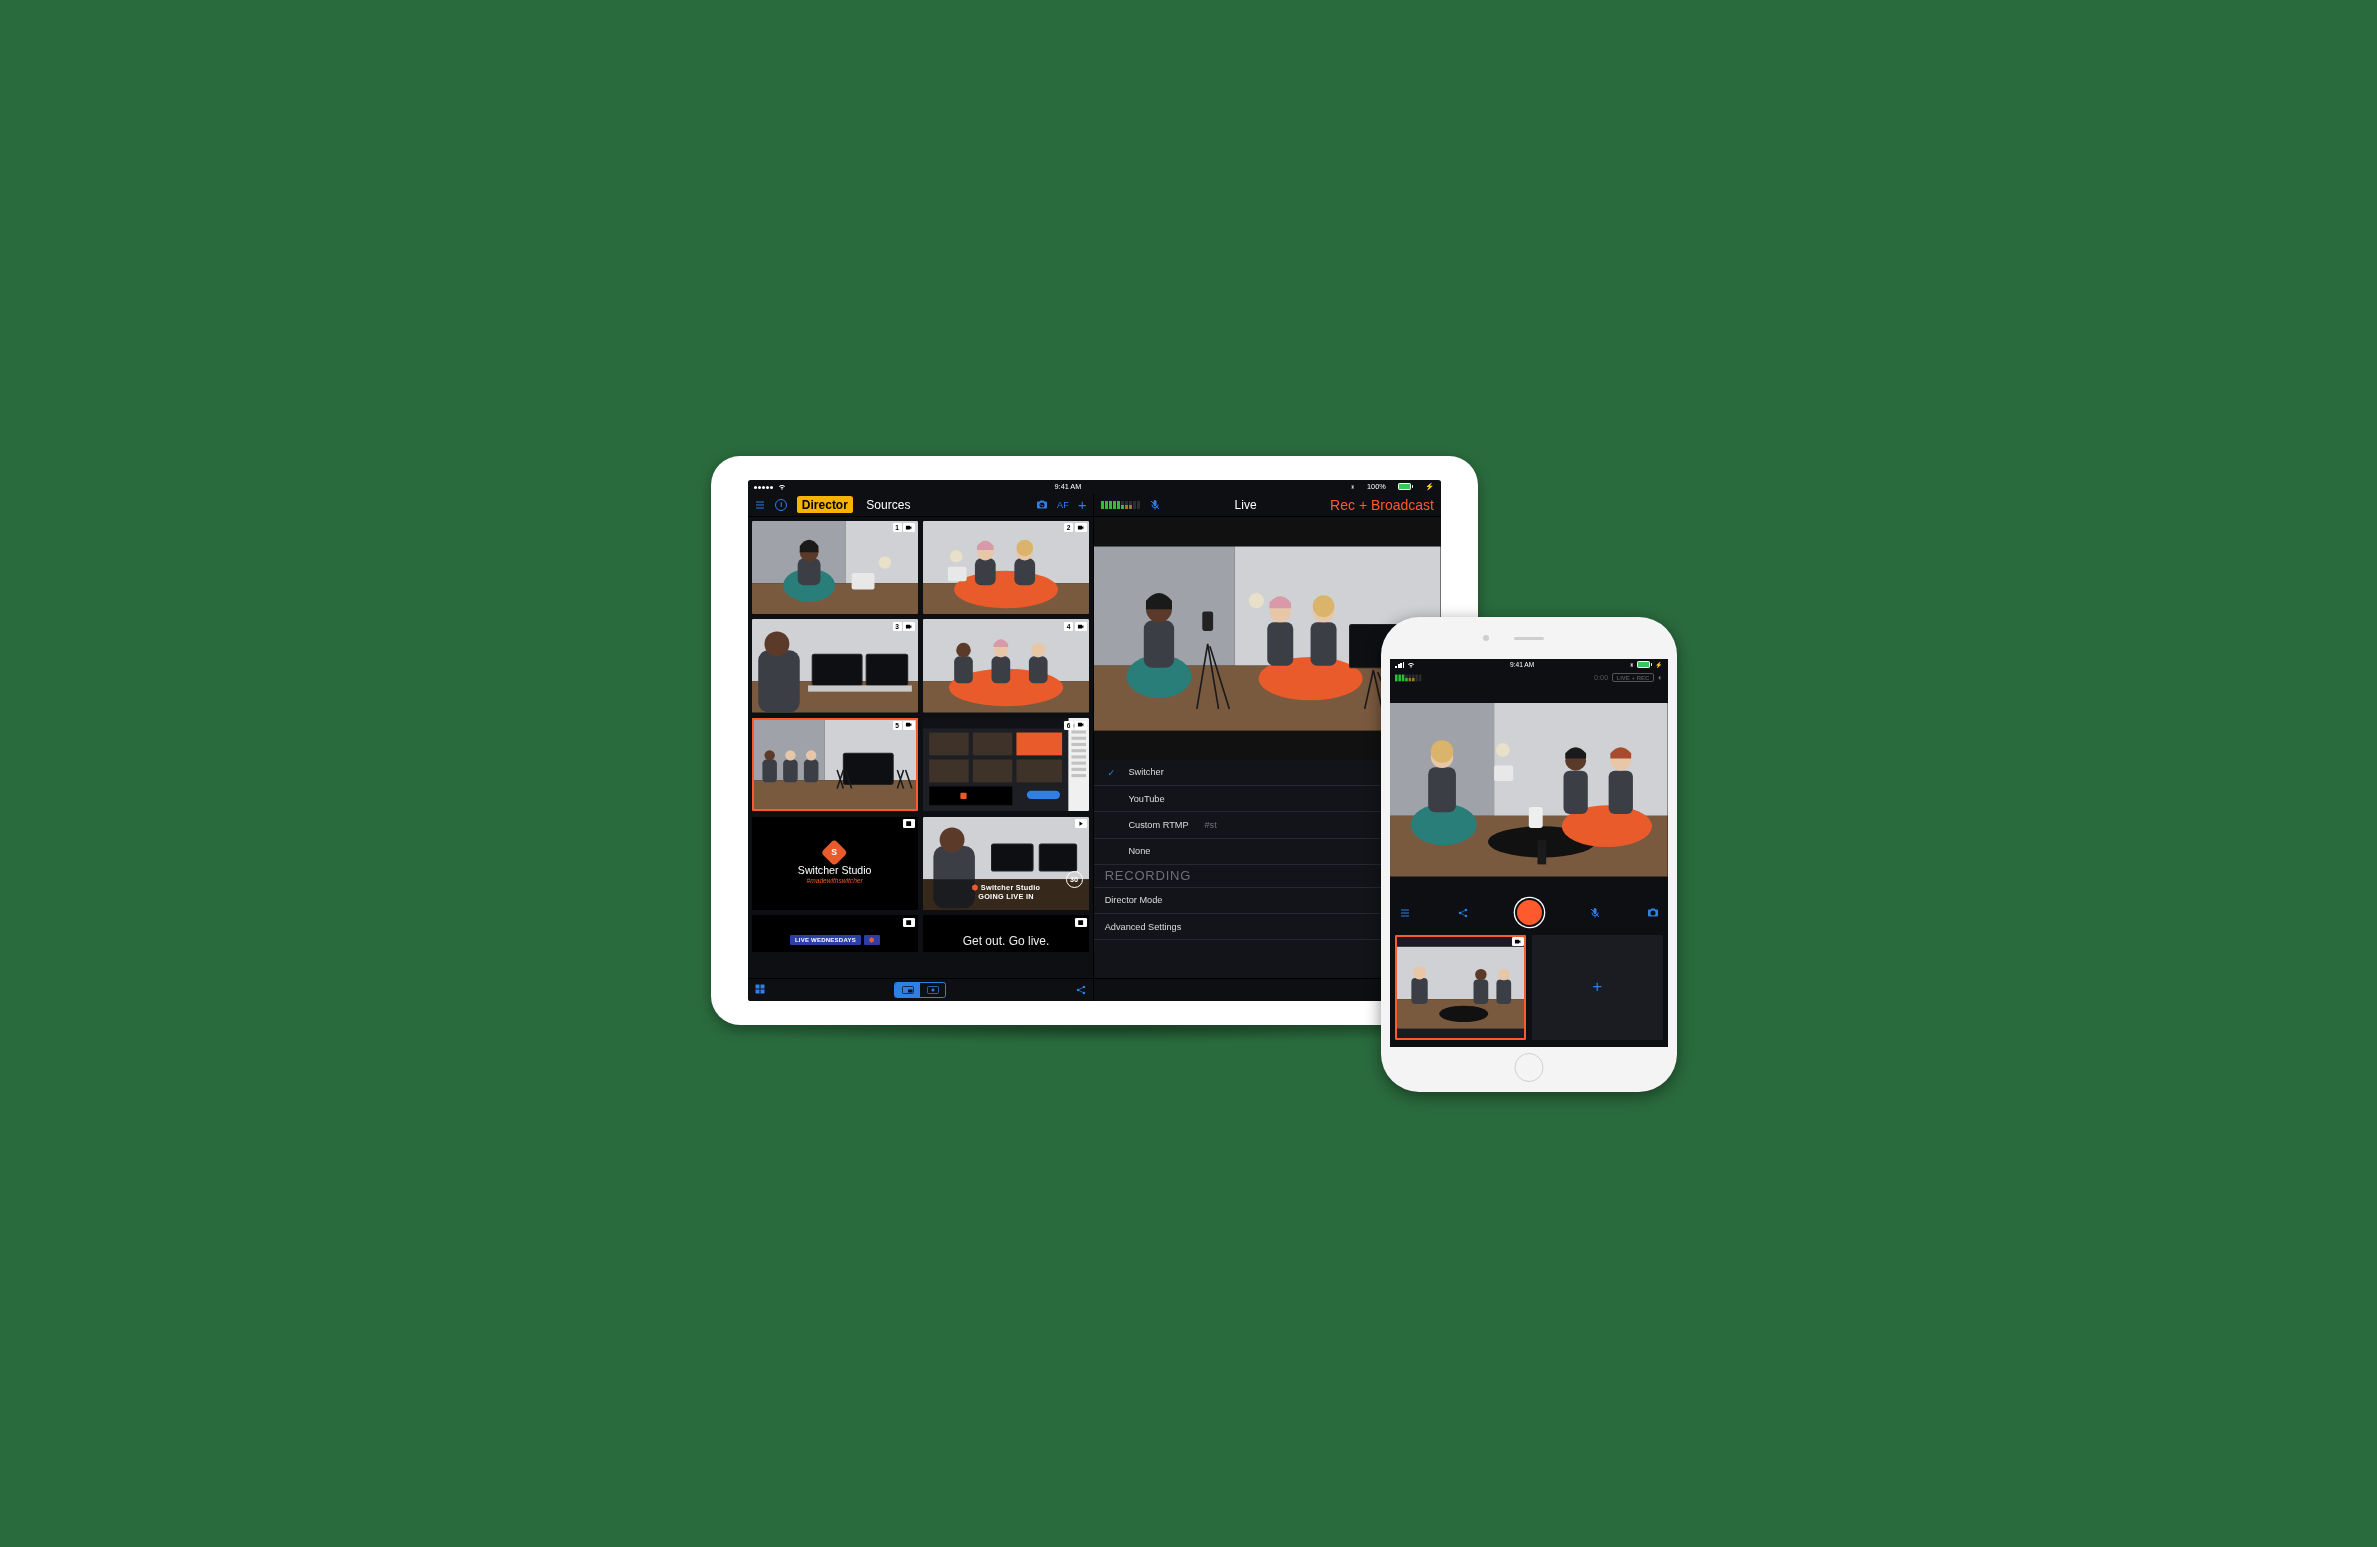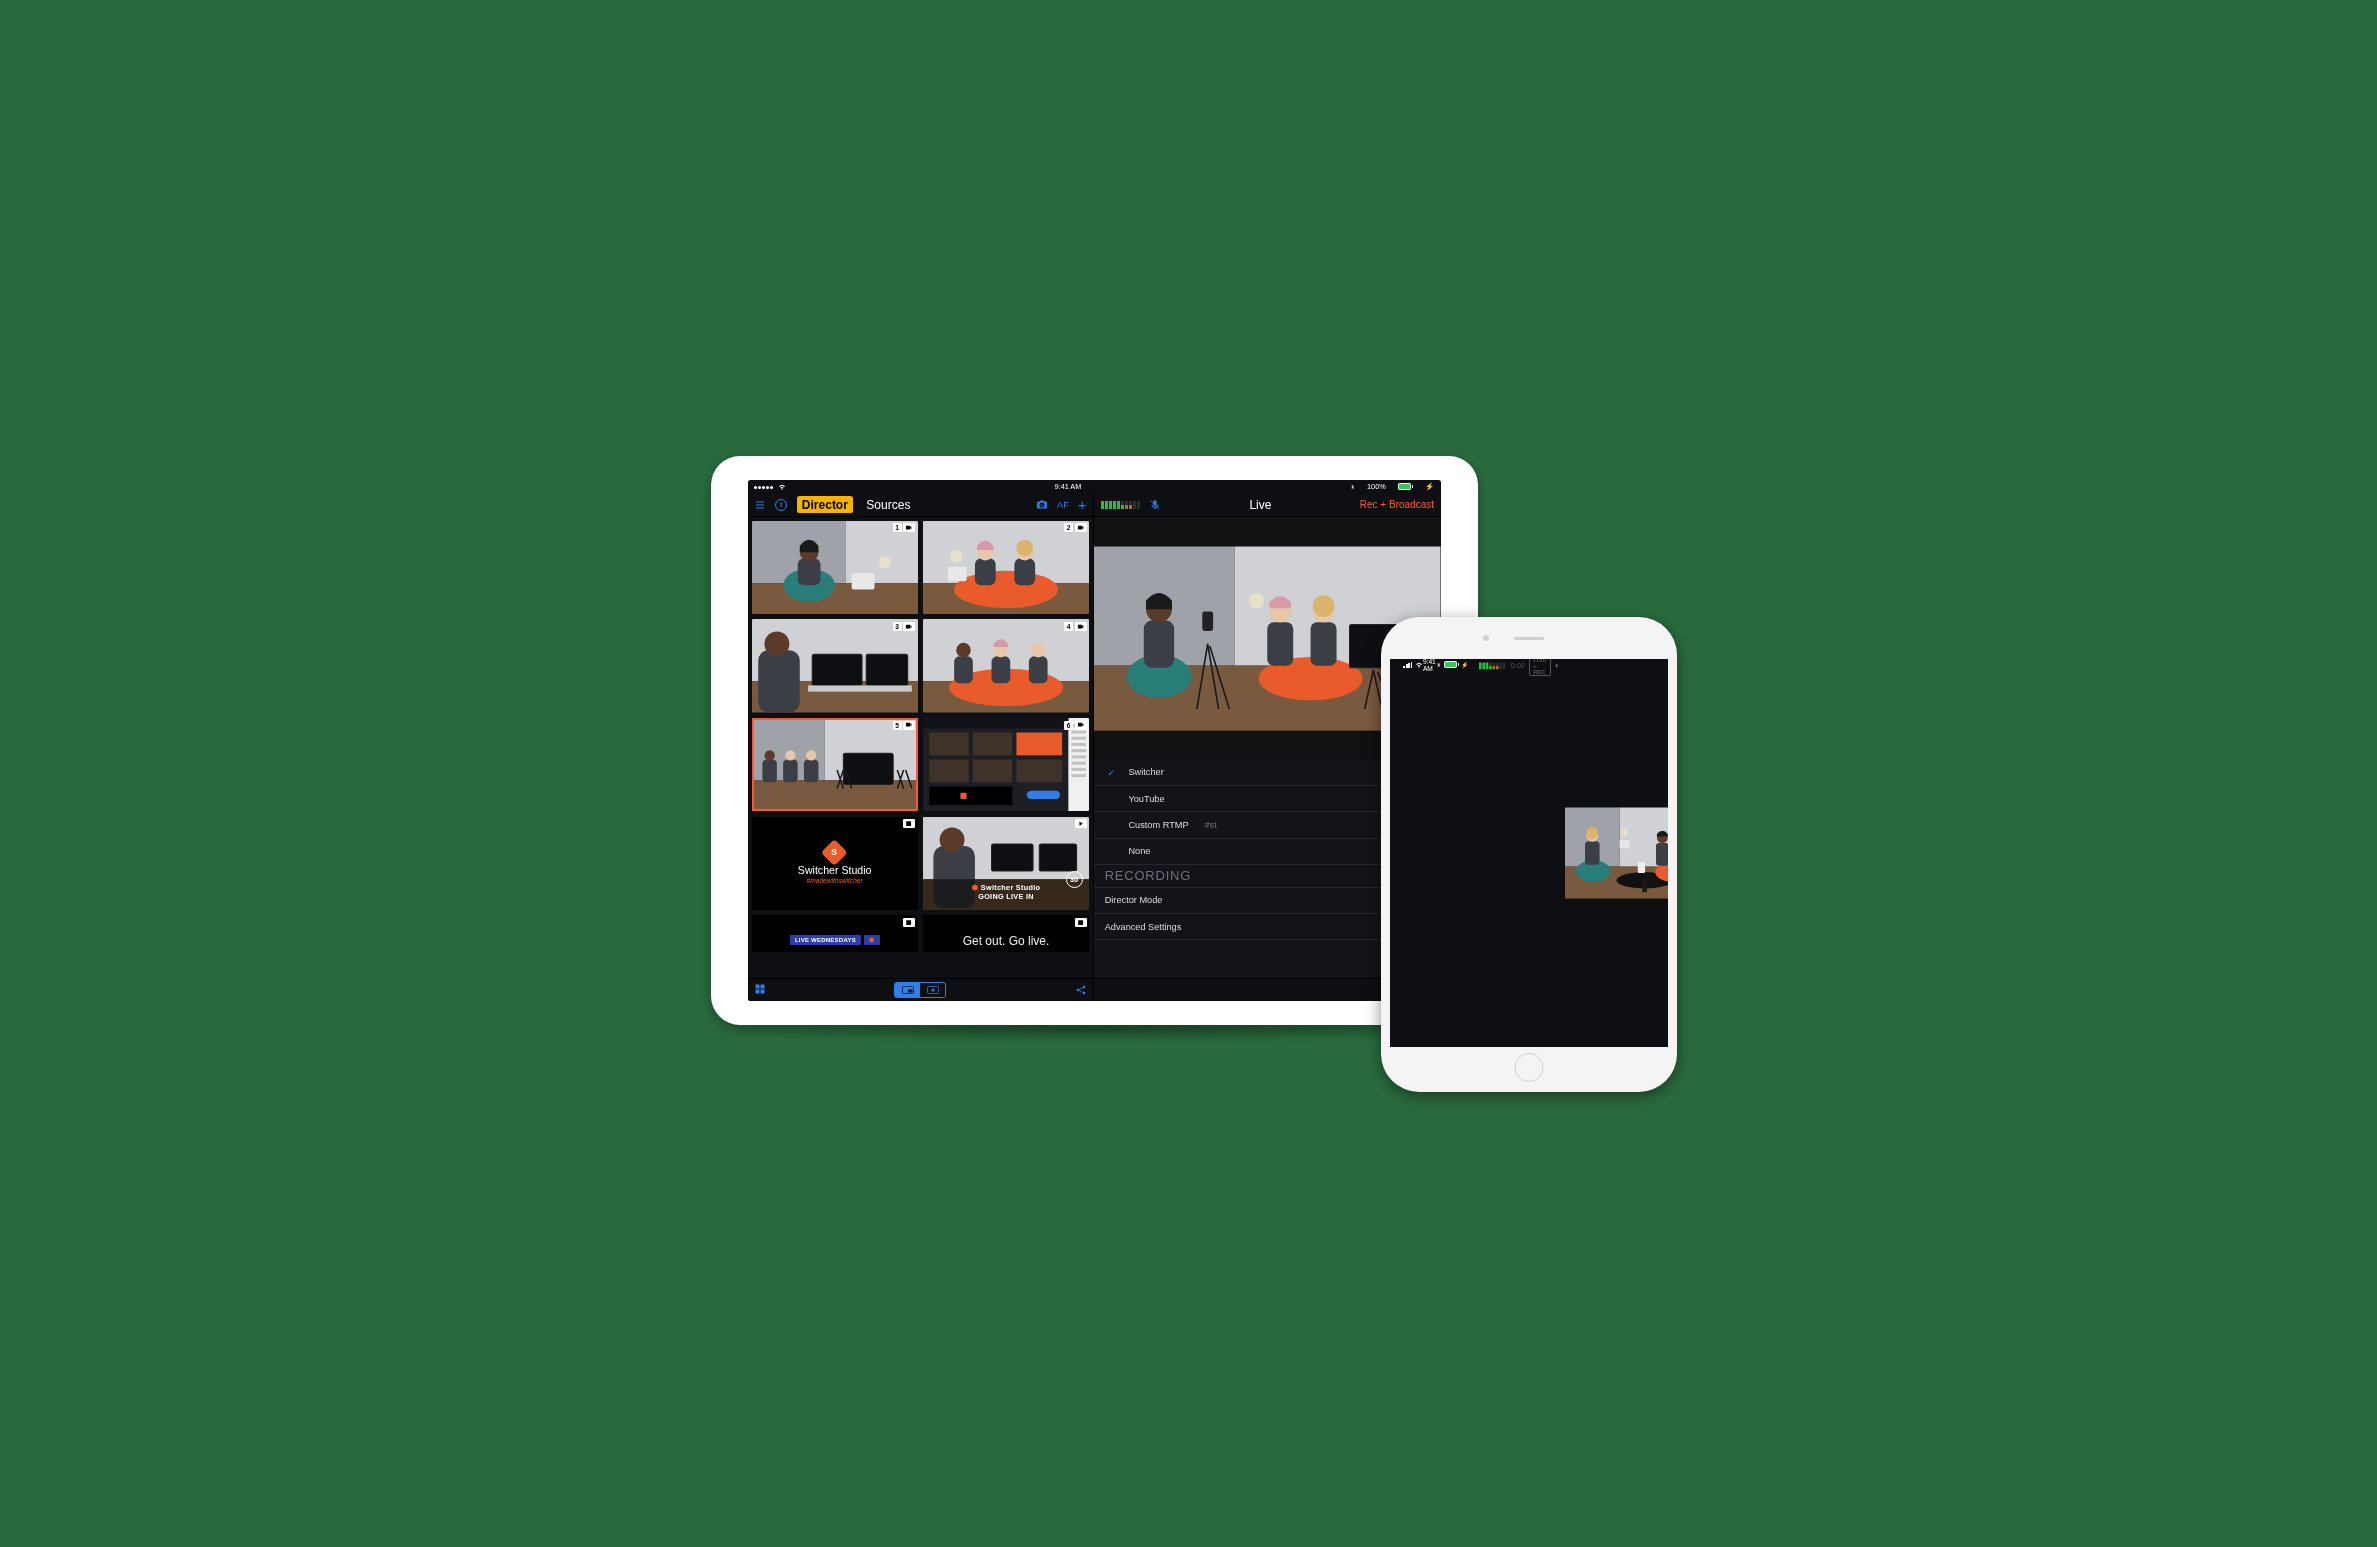--- a/index.html
+++ b/index.html
@@ -28,21 +28,21 @@
   .pill{background:#f6b400;color:#000;font-size:12px;font-weight:600;padding:1.3px 5.3px;border-radius:2.6px;}
   .title{color:#fff;font-size:12px;font-weight:500;margin-left:4px;flex:0 0 auto;}
   .spacer{flex:1;}
   .plus{color:#2f7fe6;font-size:14.5px;font-weight:300;line-height:1;}
   .audio-meter{display:flex;gap:0.7px;height:9.2px;}
   .audio-col{width:3.3px;display:flex;flex-direction:column-reverse;gap:0.7px;}
   .audio-cell{height:4px;background:#2d2d2d;}
   .audio-cell.on{background:#2fbf3a;}
   .audio-cell.mid{background:#9a7a1e;}
   .mute-icon{color:#2f7fe6;}
-  .rec-label{color:#ff5a2e;font-size:10px;font-weight:500;}
+  .rec-label{color:#ff5a2e;font-size:14px;font-weight:500;}
 
   .sources-scroll{flex:1;overflow:hidden;padding:4px 4px 0 4px;}
   .src-grid{display:grid;grid-template-columns:1fr 1fr;gap:5.3px;}
   .src-tile{position:relative;background:#1b1c21;border-radius:1.3px;overflow:hidden;aspect-ratio:16/9;}
   .src-tile.sel{outline:2px solid #ff5a2e;outline-offset:-2px;}
   .src-badge{position:absolute;top:2.6px;right:2.6px;display:flex;gap:1.3px;}
   .badge-num{background:#fff;color:#000;font-size:6.6px;font-weight:600;min-width:9.2px;height:9.2px;display:flex;align-items:center;justify-content:center;border-radius:1.3px;padding:0 2px;}
   .badge-icon{background:#fff;color:#000;width:12px;height:9.2px;display:flex;align-items:center;justify-content:center;border-radius:1.3px;}
   .badge-icon svg{width:7.3px;height:7.3px;}
   .scene{width:100%;height:100%;}
@@ -93,21 +93,21 @@
   .right-bottom{height:22.5px;border-top:0.7px solid #000;display:flex;align-items:center;padding:0 6.6px;gap:6.6px;}
   .cam-btn{border:0.7px solid #2f7fe6;border-radius:2.6px;width:29px;height:14.5px;display:flex;align-items:center;justify-content:center;color:#2f7fe6;background:#2f7fe6;}
   .cam-btn svg{fill:#0e0f13;}
   .exit-icon{color:#ff5a2e;}
 
   
   .iphone{position:absolute;right:0;bottom:0;width:296px;height:475px;background:#f4f4f4;border-radius:38px;box-shadow:0 4px 16px rgba(0,0,0,.45);padding:42px 9.2px 45px;}
   .speaker{position:absolute;top:20px;left:50%;transform:translateX(-50%);width:30px;height:3.3px;background:#cfcfcf;border-radius:2px;}
   .cam-dot{position:absolute;top:18.5px;left:calc(50% - 46px);width:6px;height:6px;background:#cfcfcf;border-radius:50%;}
   .home-btn{position:absolute;bottom:9.2px;left:50%;transform:translateX(-50%);width:29px;height:29px;border:1.3px solid #d0d0d0;border-radius:50%;}
-  .iphone-screen{width:100%;height:100%;background:#0e0f13;overflow:hidden;display:flex;flex-direction:row;color:#e6e6e6;font-size:8px;padding-left:8px;}
+  .iphone-screen{width:100%;height:100%;background:#0e0f13;overflow:hidden;display:flex;flex-direction:column;color:#e6e6e6;font-size:8px;}
   .ip-status{height:12px;display:flex;align-items:center;justify-content:space-between;padding:0 5.3px;font-size:6.6px;color:#fff;}
   .sig-bars{display:flex;align-items:flex-end;gap:0.7px;height:6px;}
   .sig-bars span{width:1.7px;background:#fff;}
   .sig-bars span:nth-child(1){height:2px;}.sig-bars span:nth-child(2){height:3.3px;}.sig-bars span:nth-child(3){height:4.6px;}.sig-bars span:nth-child(4){height:6px;}
   .ip-top{height:14.5px;display:flex;align-items:center;justify-content:space-between;padding:0 5.3px;}
   .timer{color:#555;font-size:7.3px;}
   .lr-pill{border:0.7px solid #555;color:#555;font-size:6px;padding:0.7px 3.3px;border-radius:2px;font-weight:700;}
   .moon{color:#777;}
   .ip-preview{flex:0 0 54%;}
   .ip-ctrl{height:36px;display:flex;align-items:center;justify-content:space-between;padding:0 9.2px;}

